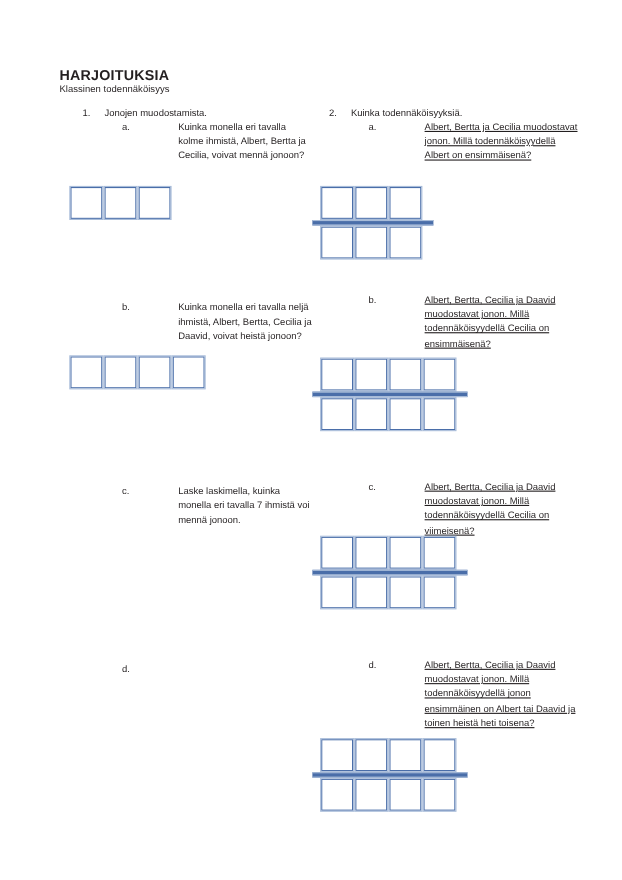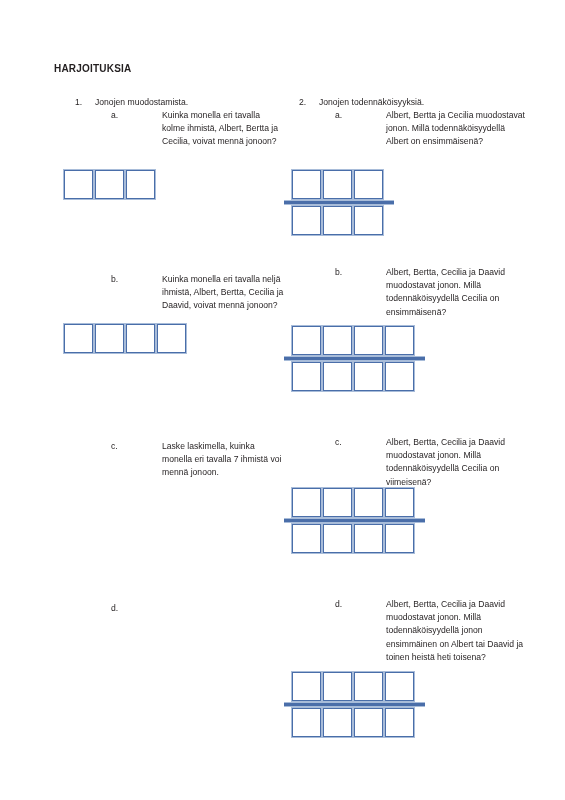--- a/index.html
+++ b/index.html
@@ -24,21 +24,21 @@
   }
 
   
   .doc-head {
     position: absolute;
     left: 54px;
     top: 62px;
     width: 460px;
   }
   .doc-title {
-    font-size: 10px;
+    font-size: 13px;
     font-weight: bold;
     letter-spacing: 0.2px;
     line-height: 13px;
     margin: 0;
   }
   .doc-subtitle {
     font-size: 8.6px;
     font-weight: normal;
     line-height: 13px;
     margin: 0;
@@ -85,21 +85,21 @@
     position: absolute;
     left: 57px;
     top: 0;
     width: 14px;
   }
   .lvl2 > .txt {
     display: block;
     margin-left: 108px;
     max-width: 150px;
   }
-  .col-right .lvl2 > .txt { max-width: 160px; }
+  .col-right .lvl2 > .txt { max-width: 160px; text-decoration: underline; }
 
   
   .boxrow {
     display: flex;
     gap: 2px;
     position: relative;
   }
   .sqbox {
     width: 29px;
     height: 29px;
@@ -127,20 +127,21 @@
   
   .blk { position: absolute; }
 </style>
 </head>
 <body>
 
 <div class="page">
 
   <div class="doc-head">
     <p class="doc-title">HARJOITUKSIA</p>
+    <p class="doc-subtitle">Klassinen todennäköisyys</p>
   </div>
 
   <div class="columns">
 
     <div class="col col-left">
 
       <div class="blk lvl1" style="left:0;top:0;width:230px;">
         <span class="num">1.</span>
         <span class="txt">Jonojen muodostamista.</span>
       </div>
@@ -152,21 +153,21 @@
       <div class="blk" style="left:10px;top:74px;">
         <div class="boxrow">
           <div class="sqbox"></div>
           <div class="sqbox"></div>
           <div class="sqbox"></div>
         </div>
       </div>
 
       <div class="blk lvl2" style="left:0;top:177px;width:230px;">
         <span class="num">b.</span>
-        <span class="txt">Kuinka monella eri tavalla neljä ihmistä, Albert, Bertta, Cecilia ja Daavid, voivat mennä jonoon?</span>
+        <span class="txt">Kuinka monella eri tavalla neljä ihmistä, Albert, Bertta, Cecilia ja Daavid, voivat heistä jonoon?</span>
       </div>
       <div class="blk" style="left:10px;top:228px;">
         <div class="boxrow">
           <div class="sqbox"></div>
           <div class="sqbox"></div>
           <div class="sqbox"></div>
           <div class="sqbox"></div>
         </div>
       </div>
 
@@ -178,21 +179,21 @@
       <div class="blk lvl2" style="left:0;top:506px;width:230px;">
         <span class="num">d.</span>
       </div>
 
     </div>
 
     <div class="col col-right">
 
       <div class="blk lvl1" style="left:-22px;top:0;width:250px;">
         <span class="num">2.</span>
-        <span class="txt">Jonojen todennäköisyyksiä.</span>
+        <span class="txt">Kuinka todennäköisyyksiä.</span>
       </div>
 
       <div class="blk lvl2" style="left:-22px;top:13px;width:250px;">
         <span class="num">a.</span>
         <span class="txt">Albert, Bertta ja Cecilia muodostavat jonon. Millä todennäköisyydellä Albert on ensimmäisenä?</span>
       </div>
       <div class="blk" style="left:-8px;top:74px;">
         <div class="rowpair">
           <div class="boxrow">
             <div class="sqbox"></div>

